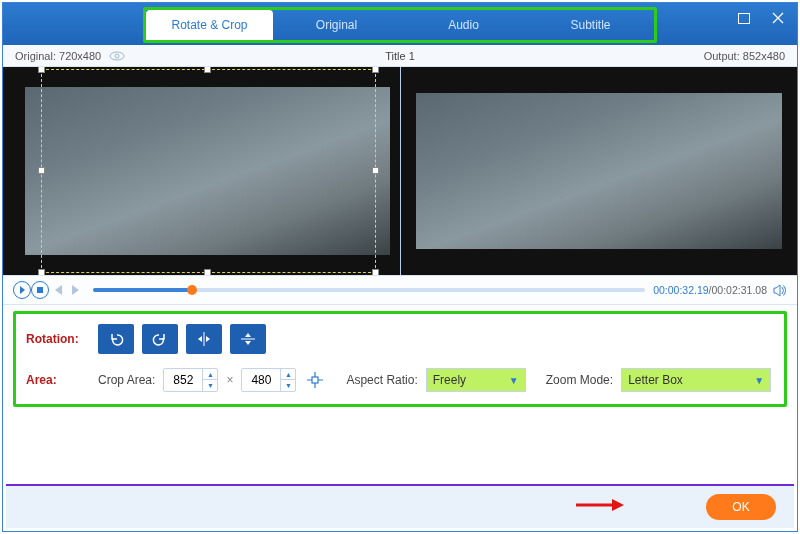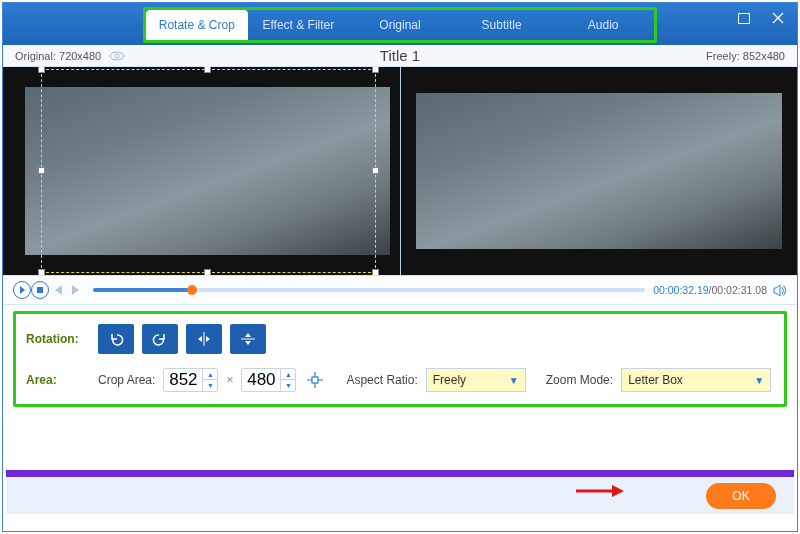--- a/index.html
+++ b/index.html
@@ -6,21 +6,21 @@
   body { background: #fff; width: 800px; height: 534px; overflow: hidden; position: relative; }
   .outer-border { position: absolute; top: 2px; left: 2px; right: 2px; bottom: 2px; border: 1px solid #3b82d8; }
   .titlebar { height: 42px; background: linear-gradient(#2d7bd0, #1e65b8); display: flex; align-items: center; justify-content: space-between; padding: 0 24px; position: relative; }
   .win-controls { display: flex; gap: 16px; color: #fff; font-size: 14px; position: absolute; top: 6px; right: 10px; }
   .win-btn { width: 18px; height: 18px; display:flex; align-items:center; justify-content:center; cursor:pointer; }
   .tabs-wrap { position: absolute; left: 140px; right: 140px; top: 4px; bottom: 2px; display:flex; border: 3px solid #2ecc1a; border-radius: 2px; }
   .tab { flex:1; display:flex; align-items:center; justify-content:center; color:#cfe4ff; font-size:12px; cursor:pointer; }
   .tab.active { background:#fff; color:#2d7bd0; border-radius: 4px 4px 0 0; }
   .info-bar { height: 22px; border-bottom:1px solid #d9e4f4; display:flex; align-items:center; justify-content:space-between; padding: 0 12px; font-size: 11px; color:#555; background:#f5f8fd; }
   .eye-icon { margin-left: 8px; color:#9bb; }
-  .title-center { position:absolute; left:50%; transform:translateX(-50%); font-size:15px; color:#444; }
+  .title-center { position:absolute; left:50%; transform:translateX(-50%); font-size:11px; color:#444; }
   .preview-area { height: 208px; background:#fff; display:flex; }
   .preview-pane { flex:1; background:#111; position:relative; overflow:hidden; }
   .preview-pane.left { border-right:1px solid #b8cce8; }
   .video-frame { position:absolute; left:22px; right:10px; top:20px; bottom:20px; background: linear-gradient(160deg, #5a6872 0%, #6f7d86 30%, #8a989f 55%, #707b7f 75%, #3a4246 100%); }
   .crop-rect { position:absolute; left:38px; right:24px; top:2px; bottom:2px; border:1px dashed #e2d43a; }
   .handle { position:absolute; width:7px; height:7px; background:#fff; border:1px solid #888; }
   .h-tl { left:-4px; top:-4px; } .h-tr { right:-4px; top:-4px; } .h-bl { left:-4px; bottom:-4px; } .h-br { right:-4px; bottom:-4px; }
   .h-tm { left:50%; top:-4px; margin-left:-4px;} .h-bm { left:50%; bottom:-4px; margin-left:-4px;}
   .h-ml { left:-4px; top:50%; margin-top:-4px;} .h-mr { right:-4px; top:50%; margin-top:-4px;}
   .controls-bar { height: 30px; border-top:1px solid #d9e4f4; border-bottom:1px solid #d9e4f4; display:flex; align-items:center; padding: 0 10px; gap:0; background:#fcfdff; }
@@ -30,50 +30,49 @@
   .stop-sq { width:6px;height:6px;background:#2d7bd0;}
   .slider { flex:1; height:4px; background:#cfe0f6; border-radius:2px; position:relative; margin:0 8px;}
   .slider-fill { position:absolute; left:0; top:0; bottom:0; width:18%; background:#3b82d8; border-radius:2px;}
   .slider-thumb { position:absolute; left:18%; top:50%; width:10px;height:10px; background:#ff7a1a; border-radius:50%; transform:translate(-50%,-50%);}
   .time-text { font-size:10.5px; color:#2d7bd0; }
   .time-text .total { color:#666; }
   .vol-icon { color:#3b82d8; font-size:13px; margin-left:6px;}
   .editor-panel { margin:6px 10px 0 10px; border:3px solid #2ecc1a; border-radius:2px; padding: 10px 10px 12px 10px; font-size:12px; color:#444; }
   .row { display:flex; align-items:center; gap:8px; }
   .row + .row { margin-top:14px; }
-  .label-col { width:64px; font-weight:600; color:#4d7c0f; }
+  .label-col { width:64px; font-weight:600; color:#b91c1c; }
   .sq-btn { width:36px; height:30px; background:#1f5fb0; color:#fff; border:none; border-radius:2px; display:flex; align-items:center; justify-content:center; cursor:pointer; font-size:14px; }
   .pill-btn { border:1px solid #ff7a1a; color:#ff7a1a; background:#fff; border-radius:14px; padding: 5px 14px; font-size:11px; cursor:pointer; }
   .spinner { display:flex; align-items:center; border:1px solid #c6d4ea; border-radius:2px; height:24px; }
-  .spinner input { width:38px; border:none; text-align:center; font-size:17px; outline:none; }
+  .spinner input { width:38px; border:none; text-align:center; font-size:12px; outline:none; }
   .spin-btns { display:flex; flex-direction:column; border-left:1px solid #c6d4ea; }
   .spin-btns span { width:14px; height:11px; display:flex; align-items:center; justify-content:center; font-size:7px; color:#2d7bd0; cursor:pointer; border-bottom:1px solid #c6d4ea;}
   .spin-btns span:last-child{border-bottom:none;}
   .x-sep { color:#888; }
   .center-icon { width:22px; height:22px; display:flex; align-items:center; justify-content:center; color:#2d7bd0; cursor:pointer; }
-  .select { border:1px solid #c6d4ea; height:24px; min-width:100px; display:flex; align-items:center; justify-content:space-between; padding:4px 6px; font-size:12px; color:#333; cursor:pointer; background:#fef9c3;}
+  .select { border:1px solid #c6d4ea; height:24px; min-width:100px; display:flex; align-items:center; justify-content:space-between; padding:4px 6px; font-size:12px; color:#333; cursor:pointer; background:#bef264;}
   .select .caret { color:#2d7bd0; font-size:10px;}
   .select.wide { min-width:150px; }
-  .footer { position:absolute; left:3px; right:3px; bottom:17px; height:44px; background:#e9f1fb; border-top:7px solid #6d28d9; display:flex; align-items:center; justify-content:flex-end; padding-right:18px; gap:28px;}
+  .footer { position:absolute; left:3px; right:3px; bottom:3px; height:44px; background:#e9f1fb; border-top:2px solid #6d28d9; display:flex; align-items:center; justify-content:flex-end; padding-right:18px; gap:28px;}
   .arrow-annot { position:absolute; right:170px; bottom:14px; }
   .main-btn { background:#ff7a1a; color:#fff; border:none; border-radius:13px; width:70px; height:26px; font-size:12px; cursor:pointer;}
   svg { display:block; }
 </style>
 </head>
 <body>
 
 <div class="outer-border">
 
   <div class="titlebar">
     <div class="tabs-wrap">
       <div class="tab active">Rotate &amp; Crop</div>
-      <div class="tab">Effect &amp; Filter</div>
       <div class="tab">Original</div>
+      <div class="tab">Audio</div>
       <div class="tab">Subtitle</div>
-      <div class="tab">Audio</div>
     </div>
     <div class="win-controls">
       <div class="win-btn">
         <svg width="12" height="11" viewBox="0 0 12 11">
             <rect x="0.5" y="0.5" width="11" height="10" fill="none" stroke="#fff" stroke-width="1"></rect>
           </svg>
       </div>
       <div class="win-btn">
         <svg width="12" height="12" viewBox="0 0 12 12">
             <path d="M1 1 L11 11 M11 1 L1 11" stroke="#fff" stroke-width="1.3"></path>
@@ -86,21 +85,21 @@
     <span style="display:flex;align-items:center;">
       <span>Original: 720x480</span>
       <span class="eye-icon">
         <svg width="16" height="10" viewBox="0 0 16 10">
             <ellipse cx="8" cy="5" rx="7" ry="4" fill="none" stroke="#9db7cc" stroke-width="1"></ellipse>
             <circle cx="8" cy="5" r="2" fill="none" stroke="#9db7cc" stroke-width="1"></circle>
           </svg>
       </span>
     </span>
     <span class="title-center">Title 1</span>
-    <span>Freely: 852x480</span>
+    <span>Output: 852x480</span>
   </div>
 
   <div class="preview-area">
     <div class="preview-pane left">
       <div class="video-frame"></div>
       <div class="crop-rect">
         <div class="handle h-tl"></div>
         <div class="handle h-tm"></div>
         <div class="handle h-tr"></div>
         <div class="handle h-ml"></div>

